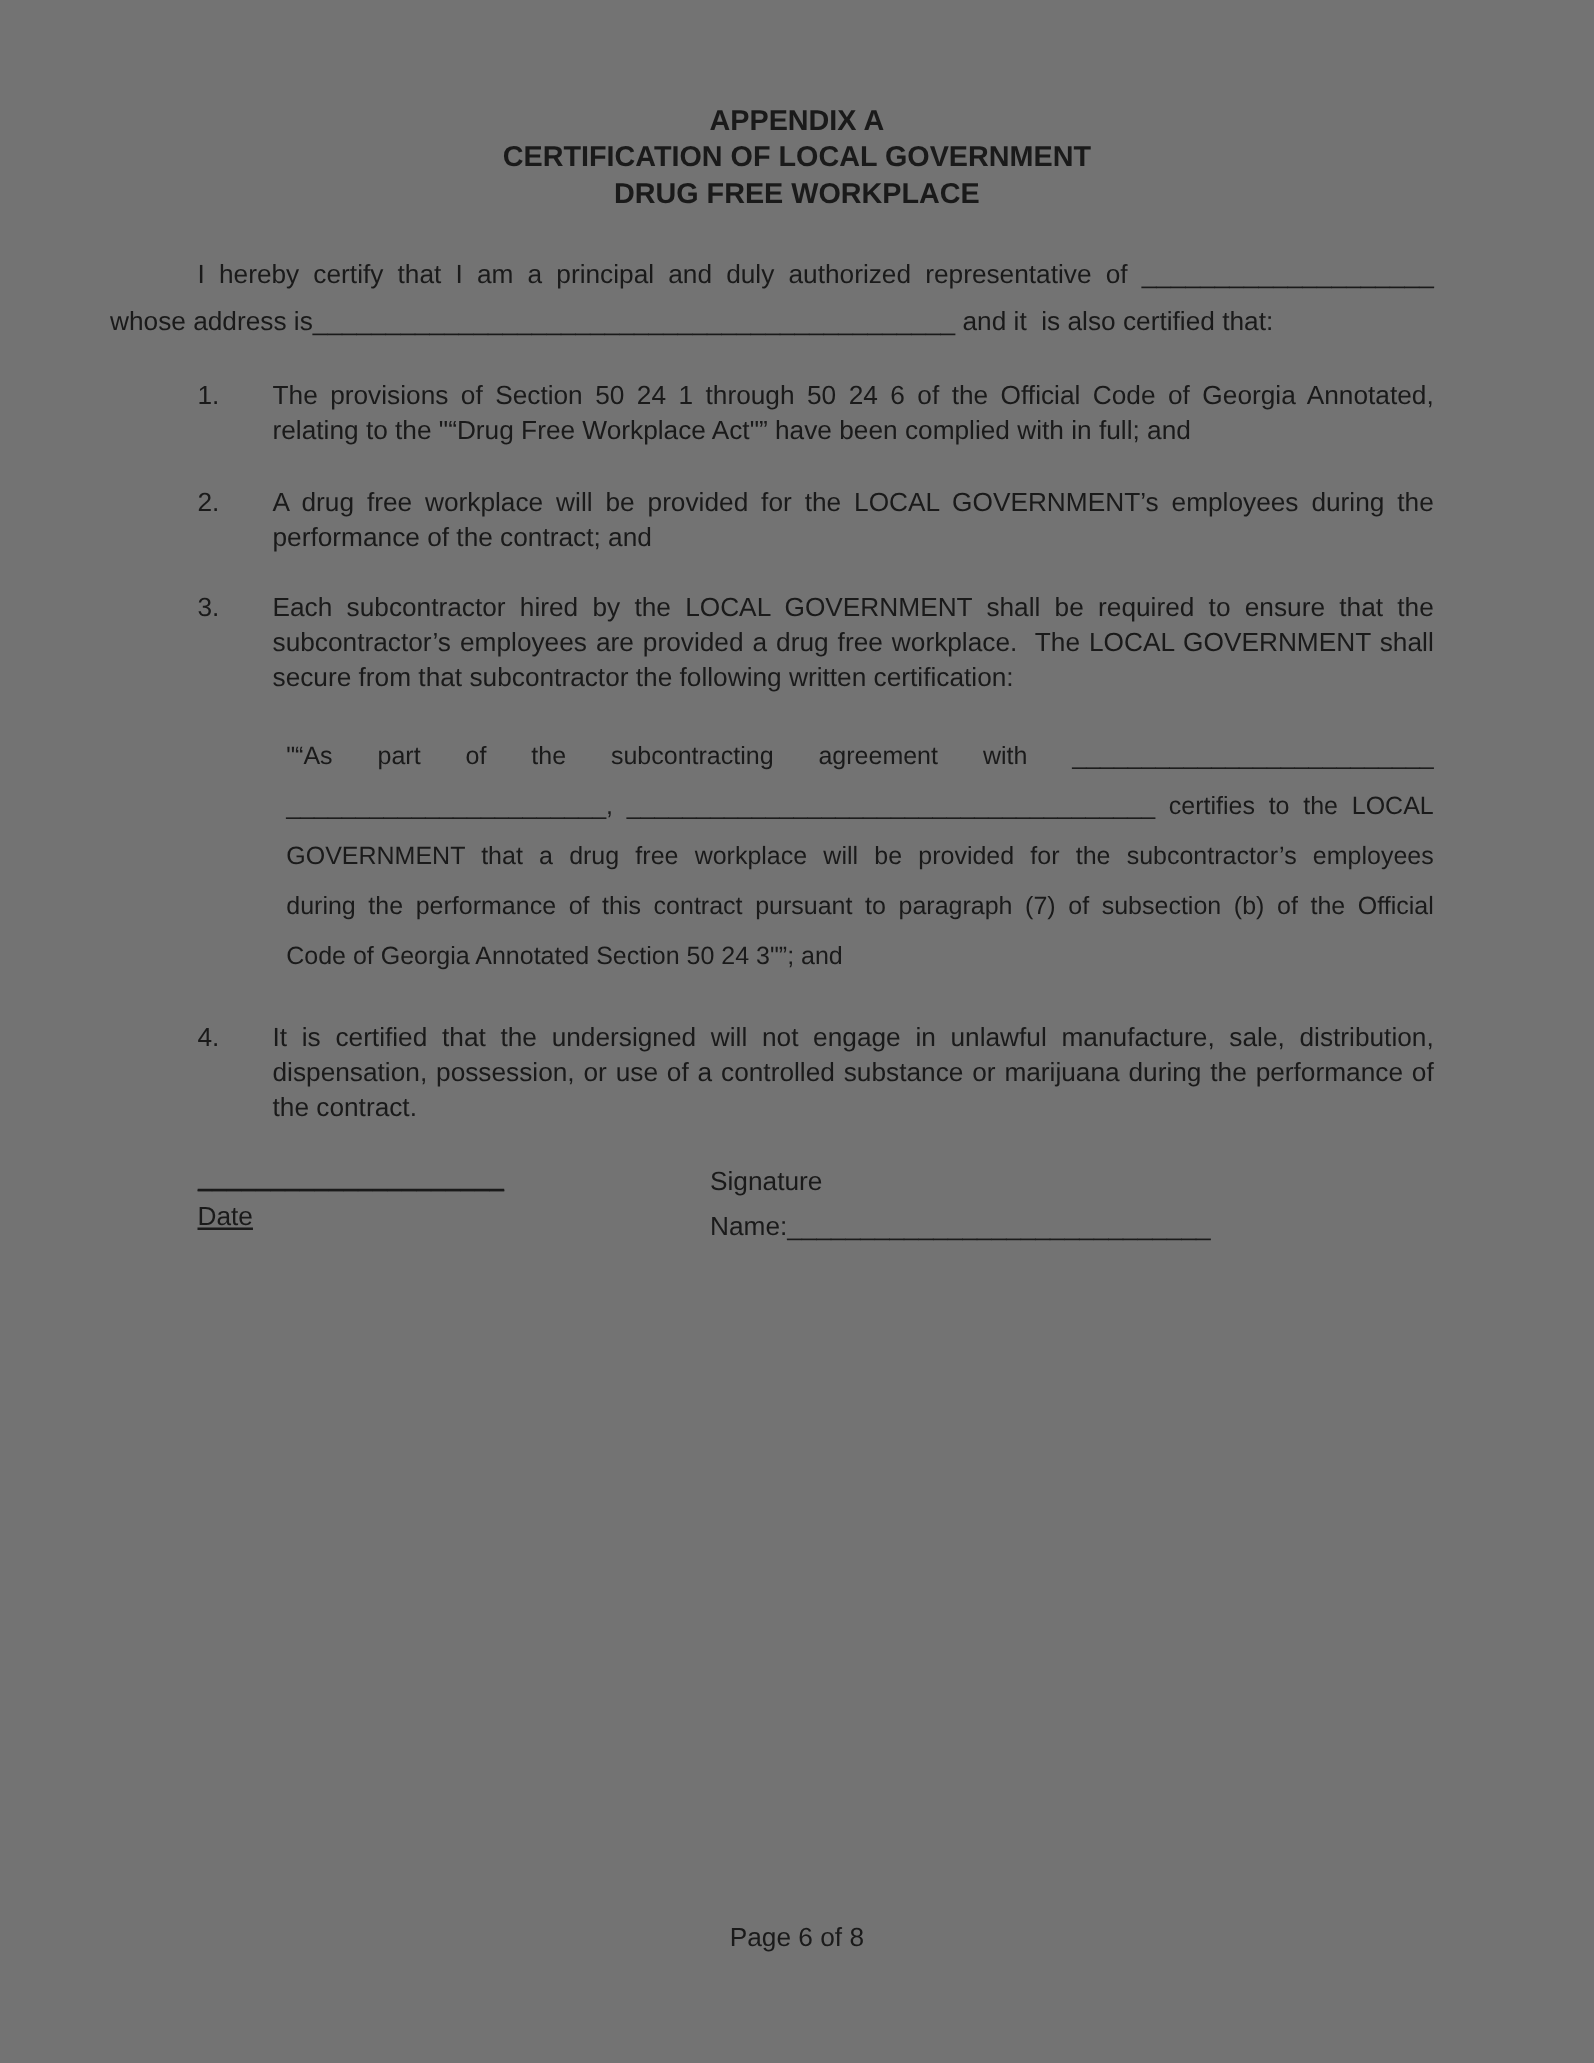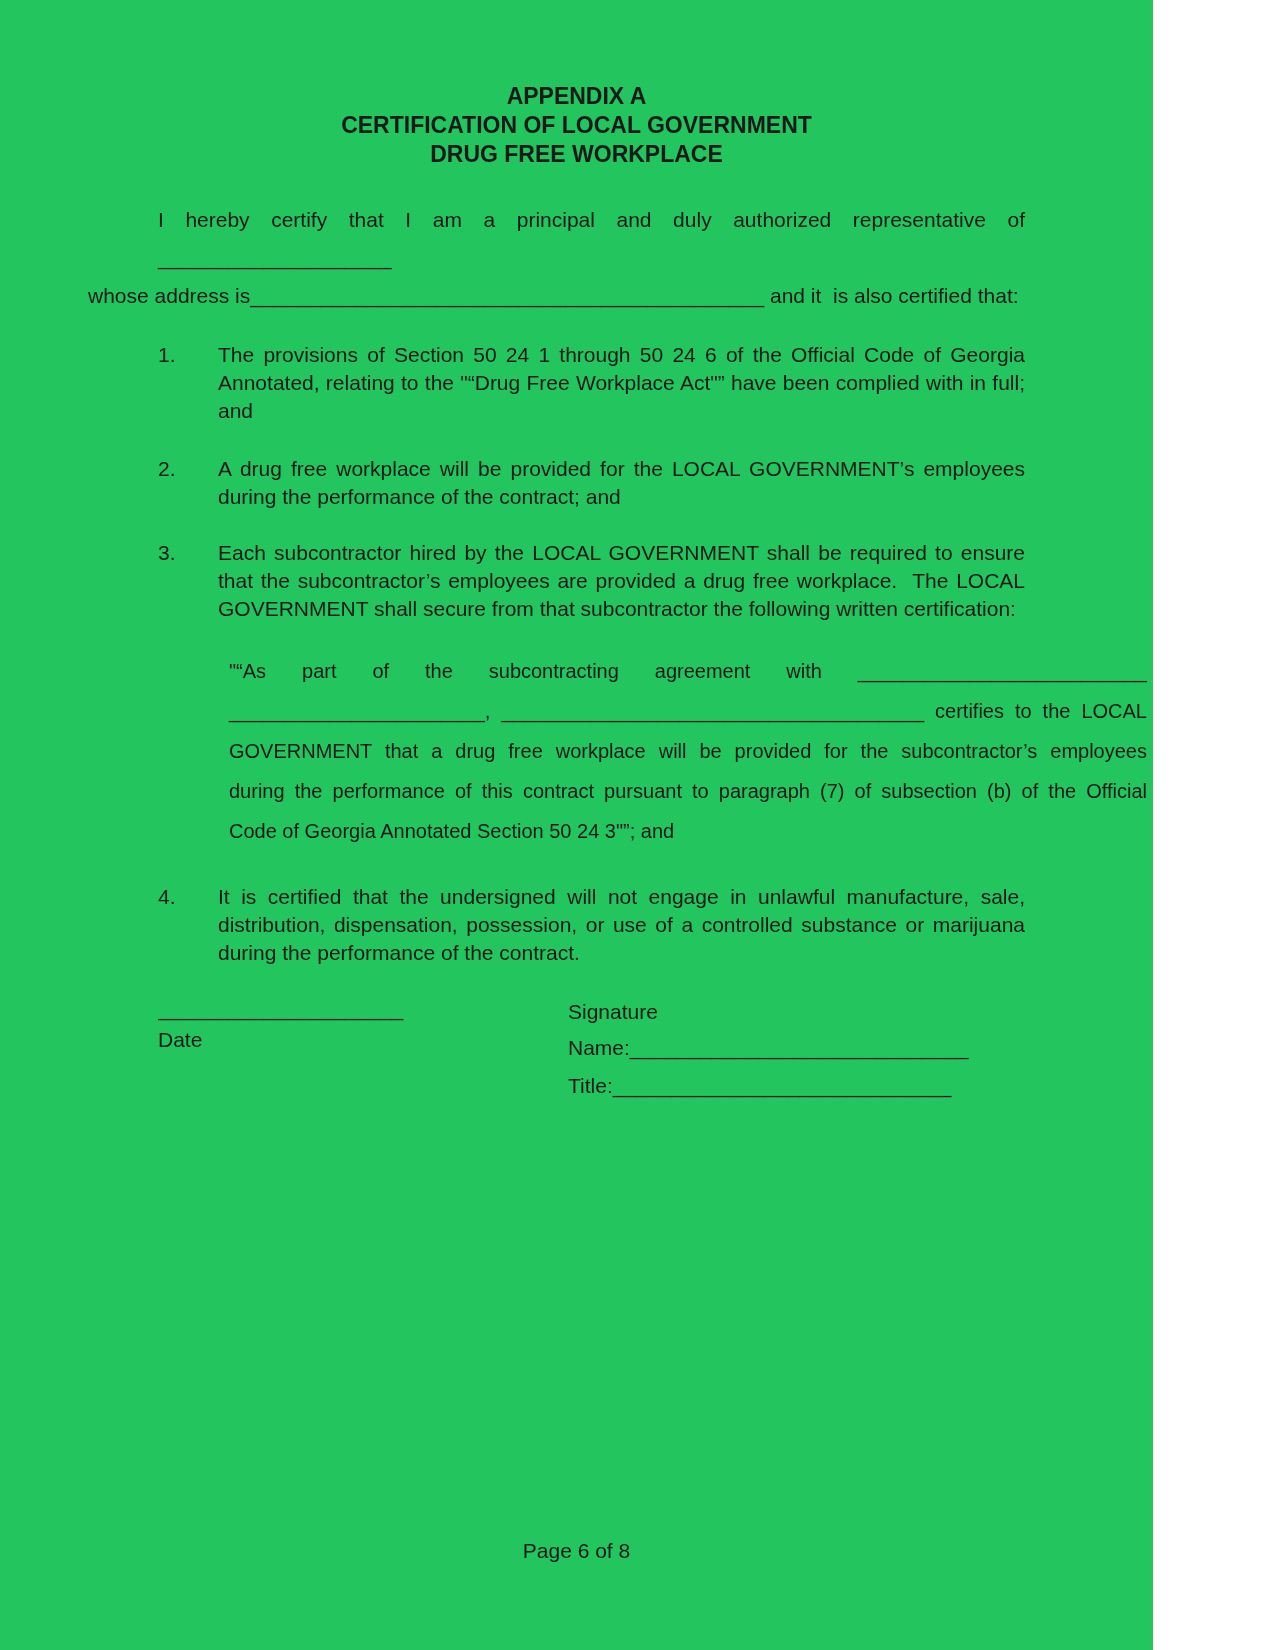--- a/index.html
+++ b/index.html
@@ -1,19 +1,19 @@
 <!DOCTYPE html>
 <html><head>
 <meta charset="utf-8">
 <style>
   html,body{margin:0;padding:0;background:#ffffff;}
   .page{
     position:relative;
-    width:1153px;height:1650px;
-    background:#22c55e;
+    width:1275px;height:1650px;
+    background:#737373;
     color:#1a1a1a;
     font-family:"Liberation Sans", sans-serif;
     overflow:hidden;
   }
   .doc-title{
     padding-top:82px;
     text-align:center;
     font-weight:700;
     font-size:23px;
     line-height:29px;
@@ -35,21 +35,21 @@
   .item-4{margin-top:32px;}
   .quote{
     margin:28px 0 0 141px;
     width:918px;
     font-size:20px;
     line-height:40px;
   }
   .qline{text-align:justify;text-align-last:justify;}
   .qline.qlast{text-align:right;text-align-last:left;}
   .sig-area{margin-top:28px;display:flex;font-size:21px;}
-  .sig-col-left{margin-left:70px;width:340px;}
+  .sig-col-left{margin-left:70px;width:340px;text-decoration:underline;}
   .sig-col-right{margin-left:70px;}
   .sig-blank{line-height:28px;white-space:nowrap;overflow:hidden;}
   .sig-label{line-height:34px;}
   .sig-field{line-height:38px;white-space:nowrap;}
   .footer{
     position:absolute;
     left:0;right:0;top:1513px;
     text-align:center;
     font-size:21px;
     margin-top:26px;
@@ -102,21 +102,20 @@
     </div>
 
     <div class="sig-area">
       <div class="sig-col-left">
         <div class="sig-blank">_____________________</div>
         <div class="sig-label">Date</div>
       </div>
       <div class="sig-col-right">
         <div class="sig-label">Signature</div>
         <div class="sig-field">Name:_____________________________</div>
-        <div class="sig-field">Title:_____________________________</div>
       </div>
     </div>
 
   </div>
 
   <div class="footer">Page 6 of 8</div>
 
 </div>
 
 </body></html>

